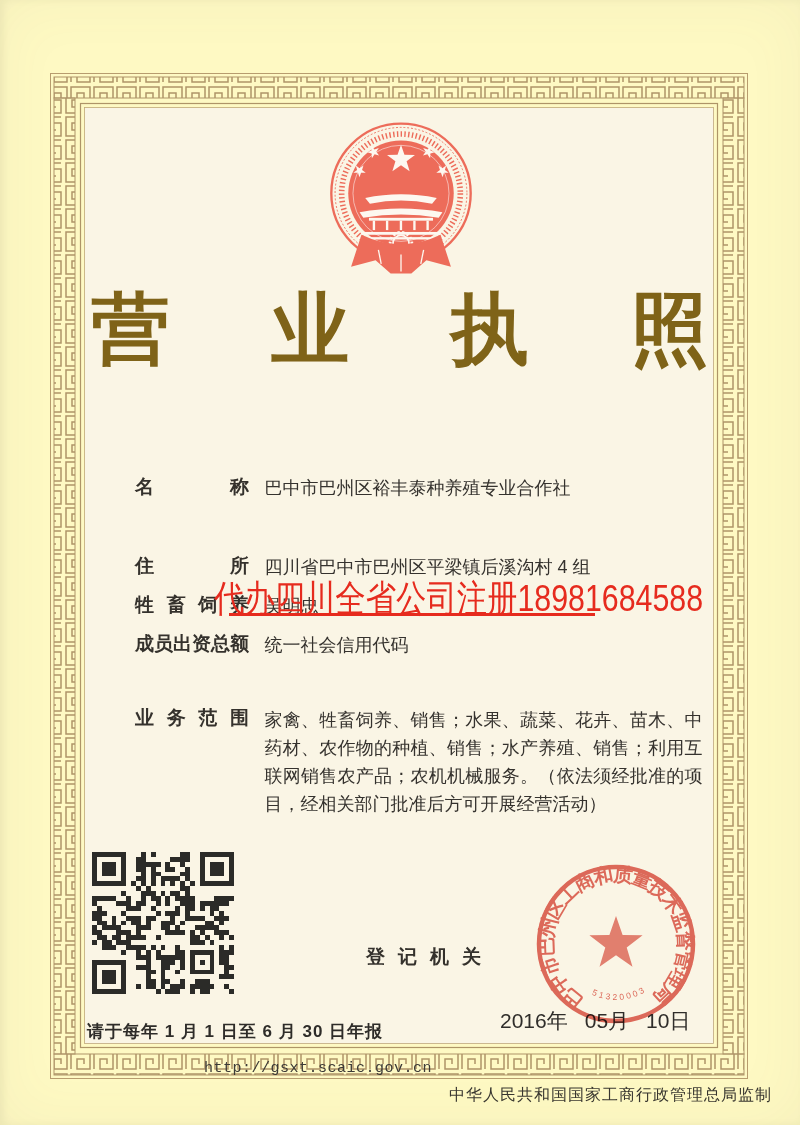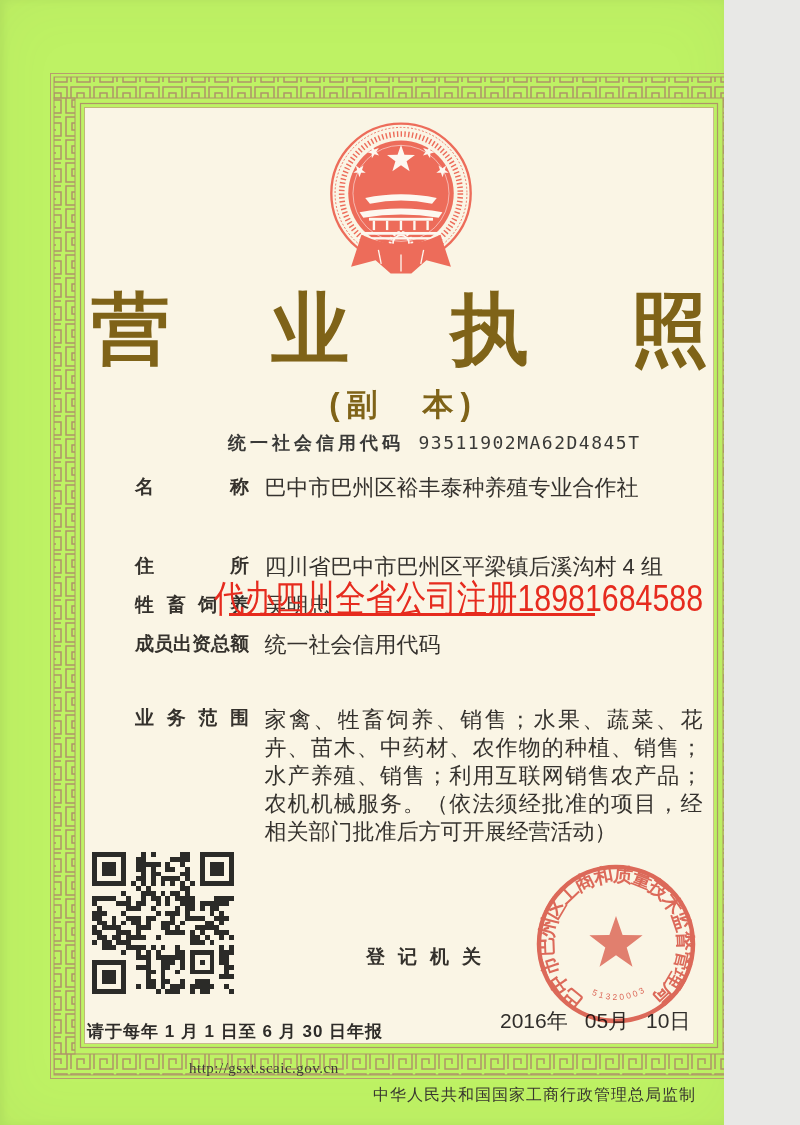--- a/index.html
+++ b/index.html
@@ -1,19 +1,19 @@
 <!DOCTYPE html>
 <html><head>
 <meta charset="utf-8">
 <style>
   * { margin:0; padding:0; box-sizing:border-box; }
   html,body { background:#e8e8e6; }
   .page {
-    position:relative; width:724px; height:1125px;
-    background:#bef264; overflow:hidden;
+    position:relative; width:800px; height:1125px;
+    background:#fef9c3; overflow:hidden;
     font-family:"Liberation Sans", sans-serif;
     box-shadow: inset 0 0 60px rgba(120,110,90,.06), inset 4px 0 8px rgba(0,0,0,.05);
   }
   .content-bg { position:absolute; left:85px; top:108px; width:629px; height:936px; background:#faf5e5; }
   .frame-svg { position:absolute; left:0; top:0; }
   
   .emblem { position:absolute; left:306px; top:118px; width:190px; height:162px; }
   
   .title {
     position:absolute; left:0; top:278px; width:800px; text-align:center;
@@ -30,41 +30,41 @@
   .credit .code { font-family:"DejaVu Sans Mono", monospace; font-size:18px; letter-spacing:1.5px; margin-left:10px; font-weight:500;}
   
   .row { position:absolute; left:135px; white-space:nowrap; }
   .flabel {
     display:inline-block; width:114px; vertical-align:top;
     font-size:19px; font-weight:600; color:#34312c;
     text-align:justify; text-align-last:justify; line-height:26px;
   }
   .fvalue {
     display:inline-block; margin-left:11px; vertical-align:top; padding-top:1px;
-    font-size:22px; font-weight:400; color:#35322e; line-height:26px;
+    font-size:18px; font-weight:400; color:#35322e; line-height:26px;
   }
   .fvalue.scope { width:438px; white-space:normal; text-align:justify; line-height:28px; }
   
   .watermark {
     position:absolute; left:214px; top:574px; white-space:nowrap; z-index:6;
     font-size:37px; font-weight:500; color:#e62b1e;
     transform:scaleX(.82); transform-origin:left center; letter-spacing:0px;
   }
   .watermark-line { position:absolute; left:229px; top:613px; width:366px; height:3px; background:#e62b1e; z-index:6; }
   
   .qr { position:absolute; left:92px; top:852px; width:142px; height:142px; }
   .annual-note { position:absolute; left:87px; top:1020px; font-size:17px; font-weight:600; color:#2e2c29; letter-spacing:1px;}
   
   .reg-label { position:absolute; left:366px; top:944px; font-size:19px; font-weight:600; color:#34312c; letter-spacing:13px; white-space:nowrap;text-align:right;}
   .issue-date { position:absolute; left:500px; top:1007px; font-size:21px; color:#2f2d2a; white-space:nowrap; font-weight:500;}
   .issue-date span { margin-right:17px;margin-top:16px; }
   
   .stamp { position:absolute; left:528px; top:856px; width:176px; height:176px; z-index:7; mix-blend-mode:multiply; opacity:.85; }
   
-  .gsxt-url { position:absolute; left:189px; top:1060px; font-family:Liberation Serif, serif; font-size:15px; color:#3c3a37; letter-spacing:.5px; z-index:3;}
+  .gsxt-url { position:absolute; left:204px; top:1060px; font-family:Liberation Mono, monospace; font-size:15px; color:#3c3a37; letter-spacing:.5px; z-index:3;}
   .footer-left { position:absolute; left:42px; top:1087px; font-size:15px; color:#45423e; font-family:"Liberation Serif", serif; }
   .footer-right { position:absolute; right:28px; top:1085px; font-size:16px; color:#38362f; font-family:"Liberation Serif", serif; letter-spacing:1px;}
 </style>
 </head>
 <body>
 
 <div class="page">
 
   <div class="content-bg"></div>
 
@@ -119,26 +119,21 @@
     </g>
     <path d="M58 124 L47 158 L73 151 L89 165 L111 165 L127 151 L153 158 L142 124 Q100 144 58 124 Z" fill="#ed6c5a"></path>
     <g stroke="#fdf8f0" stroke-width="1.4">
       <line x1="76" y1="140" x2="79" y2="155"></line>
         <line x1="100" y1="145" x2="100" y2="163"></line>
         <line x1="124" y1="140" x2="121" y2="155"></line>
     </g>
   </svg>
 
   <div class="title">营 业 执 照</div>
-  <div class="subtitle">(副　本)</div>
-
-  <div class="credit">
-    <span class="lbl">统一社会信用代码</span>
-    <span class="code">93511902MA62D4845T</span>
-  </div>
+
 
   <div class="row" style="top:474px">
     <span class="flabel">名称</span>
     <span class="fvalue">巴中市巴州区裕丰泰种养殖专业合作社</span>
   </div>
   <div class="row" style="top:553px">
     <span class="flabel">住所</span>
     <span class="fvalue">四川省巴中市巴州区平梁镇后溪沟村 4 组</span>
   </div>
   <div class="row" style="top:592px">

